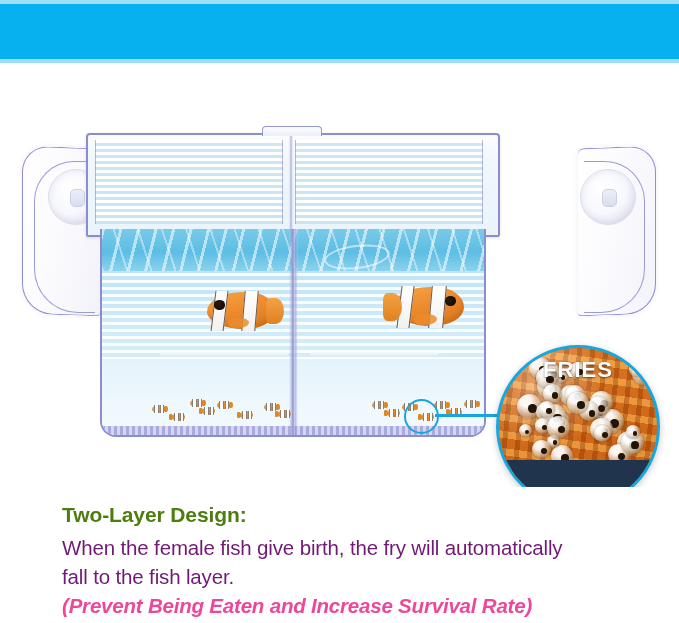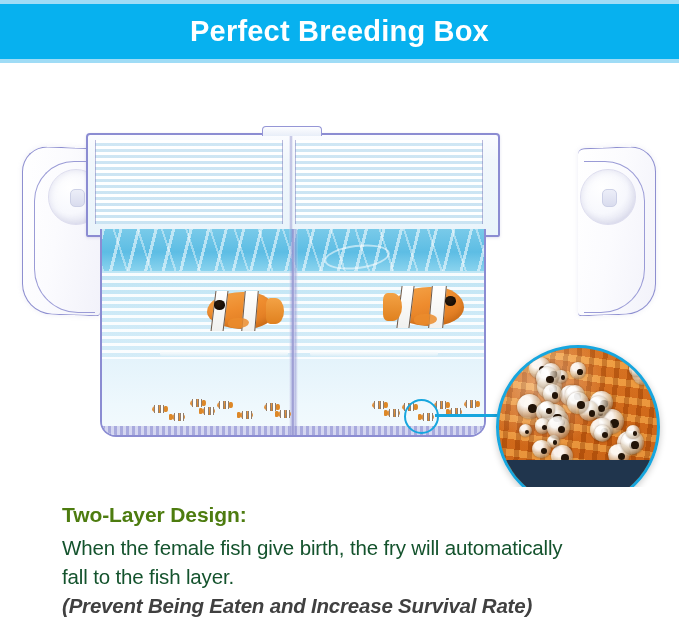--- a/index.html
+++ b/index.html
@@ -416,41 +416,40 @@
     position: absolute;
     top: 503px;
     font-size: 21px;
     font-weight: bold;
     color: #4d7c0f;
     letter-spacing: -0.1px;
   }
   .caption-line {
     position: absolute;
     font-size: 20.5px;
-    color: #14532d;
+    color: #701a75;
     letter-spacing: -0.15px;
   }
   .caption-line.l1 { top: 536px; }
   .caption-line.l2 { top: 565px; }
   .caption-emphasis {
     position: absolute;
     top: 594px;
     font-size: 20.5px;
     font-weight: bold;
     font-style: italic;
-    color: #404040;
+    color: #ec4899;
     letter-spacing: -0.2px;
   }
 </style>
 </head>
 <body>
 
 <div class="header-band">
   <div class="header-bar"></div>
-  <div class="header-title">Perfect Breeding Box</div>
 </div>
 
 <div class="photo-stage">
 
   <div class="hanger hanger-left">
     <div class="hanger-body"></div>
     <div class="hanger-inner-curve"></div>
     <div class="suction-cup">
       <div class="suction-nub"></div>
     </div>
@@ -640,20 +639,21 @@
         <div class="egg" style="width: 15.7796px; height: 15.7796px; left: 35.7343px; top: 70.2027px;"></div>
         <div class="egg" style="width: 13.0043px; height: 13.0043px; left: 47.9423px; top: 86.8021px;"></div>
         <div class="egg" style="width: 22.1959px; height: 22.1959px; left: 67.9006px; top: 44.1844px;"></div>
         <div class="egg" style="width: 19.1113px; height: 19.1113px; left: 44.0253px; top: 36.4076px;"></div>
         <div class="egg" style="width: 23.1218px; height: 23.1218px; left: 47.8875px; top: 67.851px;"></div>
         <div class="egg" style="width: 13.7063px; height: 13.7063px; left: 127.339px; top: 77.46px;"></div>
         <div class="egg" style="width: 18.3819px; height: 18.3819px; left: 33.3382px; top: 92.0575px;"></div>
         <div class="egg" style="width: 16.458px; height: 16.458px; left: 39.6703px; top: 53.3335px;"></div>
       </div>
     <div class="callout-banner"></div>
+    <div class="callout-banner-label">FRIES</div>
   </div>
 
 </div>
 
 <div class="caption caption-heading">Two-Layer Design:</div>
 <div class="caption caption-line l1">When the female fish give birth, the fry will automatically</div>
 <div class="caption caption-line l2">fall to the fish layer.</div>
 <div class="caption caption-emphasis">(Prevent Being Eaten and Increase Survival Rate)</div>
 
 </body></html>

